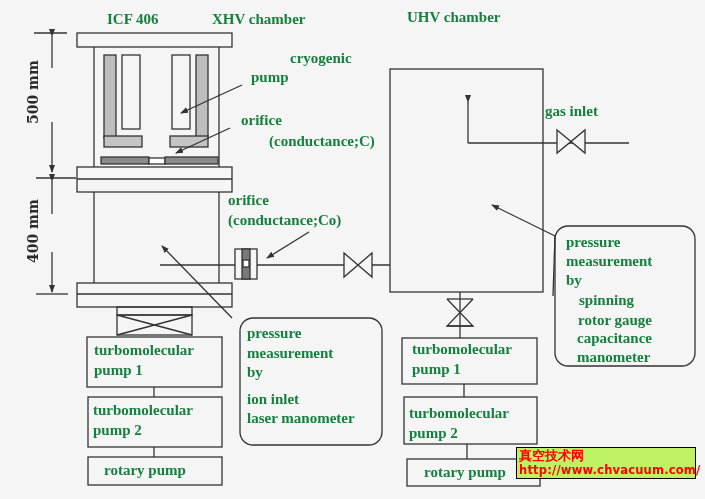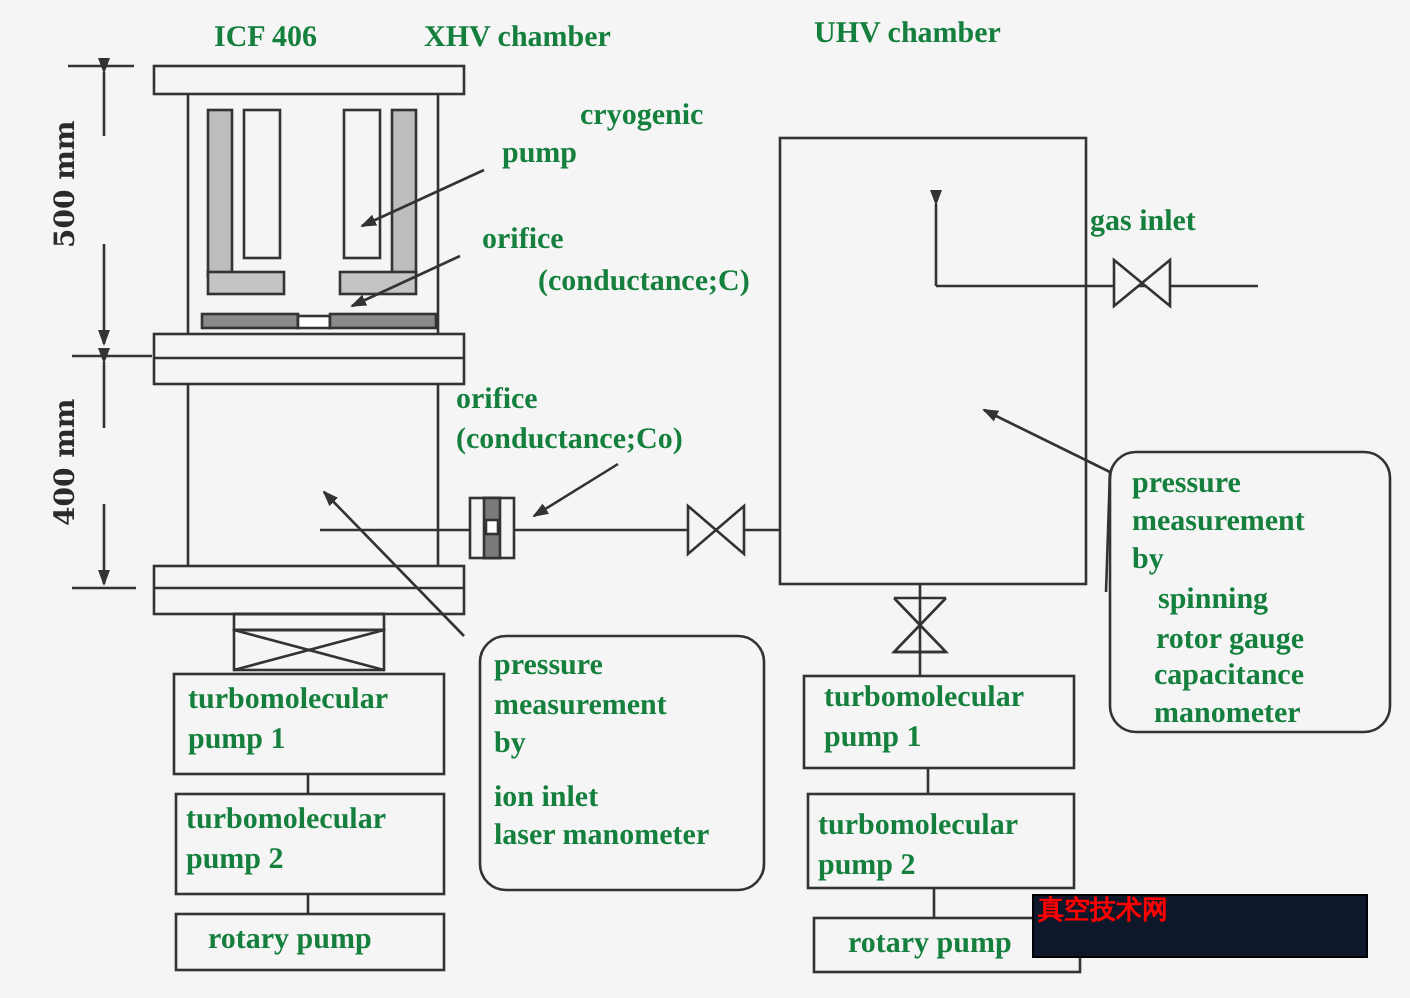--- a/index.html
+++ b/index.html
@@ -17,23 +17,23 @@
     font-family: Liberation Serif, serif;
   }
   .title { font-size: 15px; }
   .box-text { font-size: 15px; line-height: 19px; }
   .rot {
     position: absolute; font-weight: bold; font-size: 14px; color: #2a2a2a;
     transform: rotate(-90deg); transform-origin: center center; white-space: nowrap;
   }
   #watermark {
     position: absolute; left: 516px; top: 447px; width: 166px; height: 30px;
-    border: 1px solid #000; background: #0f172a;
+    border: 1px solid #000; background: #bef264;
     font-family: "DejaVu Sans", "Liberation Sans", sans-serif;
-    color: #ff0000; font-weight: bold;
+    color: #ff0000; font-weight: bold; padding-left: 12px;
   }
   #watermark .wm-title { position: absolute; left: 2px; top: 0px; font-size: 13px; line-height: 15px; }
   #watermark .wm-url { position: absolute; left: 2px; top: 15px; font-size: 11.5px; line-height: 14px; letter-spacing: 0.2px; }
 </style>
 </head>
 <body>
 
 <svg id="diagram" width="705" height="499" viewBox="0 0 705 499" xmlns="http://www.w3.org/2000/svg">
   <defs>
     <marker id="arrow" markerWidth="8" markerHeight="8" refX="7" refY="4" orient="auto" markerUnits="userSpaceOnUse">
@@ -176,13 +176,14 @@
 <div class="lbl box-text" style="left:104px; top:461px;">rotary pump</div>
 
 <div class="lbl box-text" style="left:412px; top:340px;">turbomolecular</div>
 <div class="lbl box-text" style="left:412px; top:360px;">pump 1</div>
 <div class="lbl box-text" style="left:409px; top:404px;">turbomolecular</div>
 <div class="lbl box-text" style="left:409px; top:424px;">pump 2</div>
 <div class="lbl box-text" style="left:424px; top:463px;">rotary pump</div>
 
 <div id="watermark">
   <div class="wm-title">真空技术网</div>
+  <div class="wm-url">http://www.chvacuum.com/</div>
 </div>
 
 </body></html>

